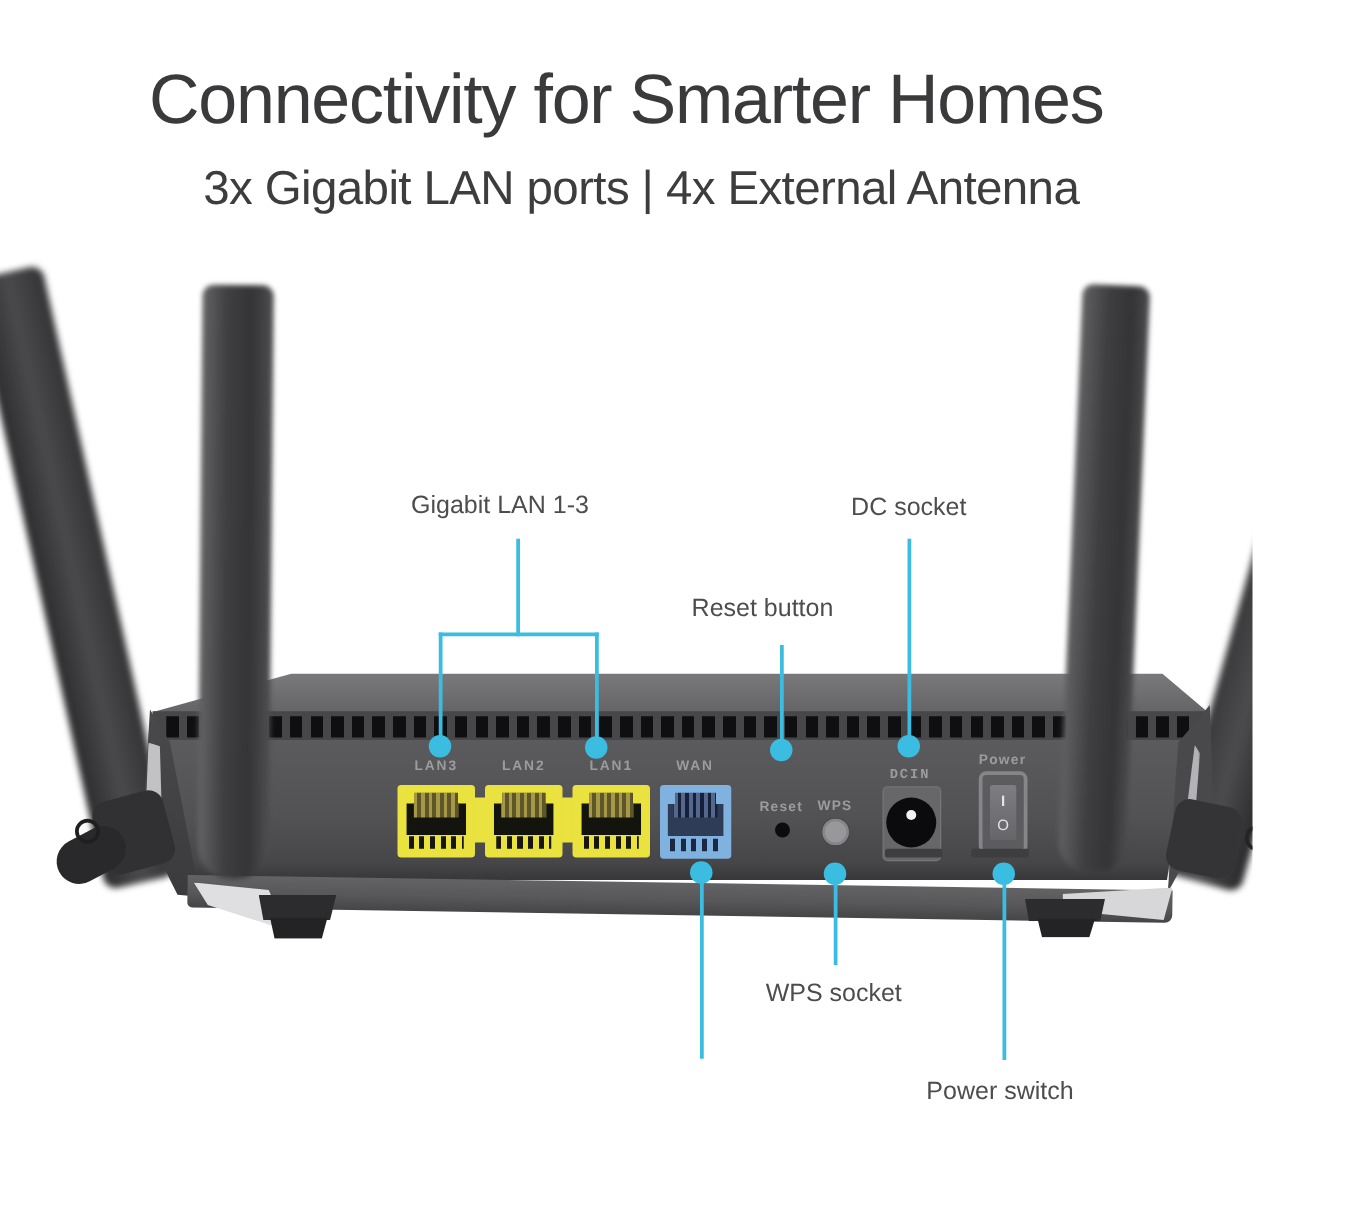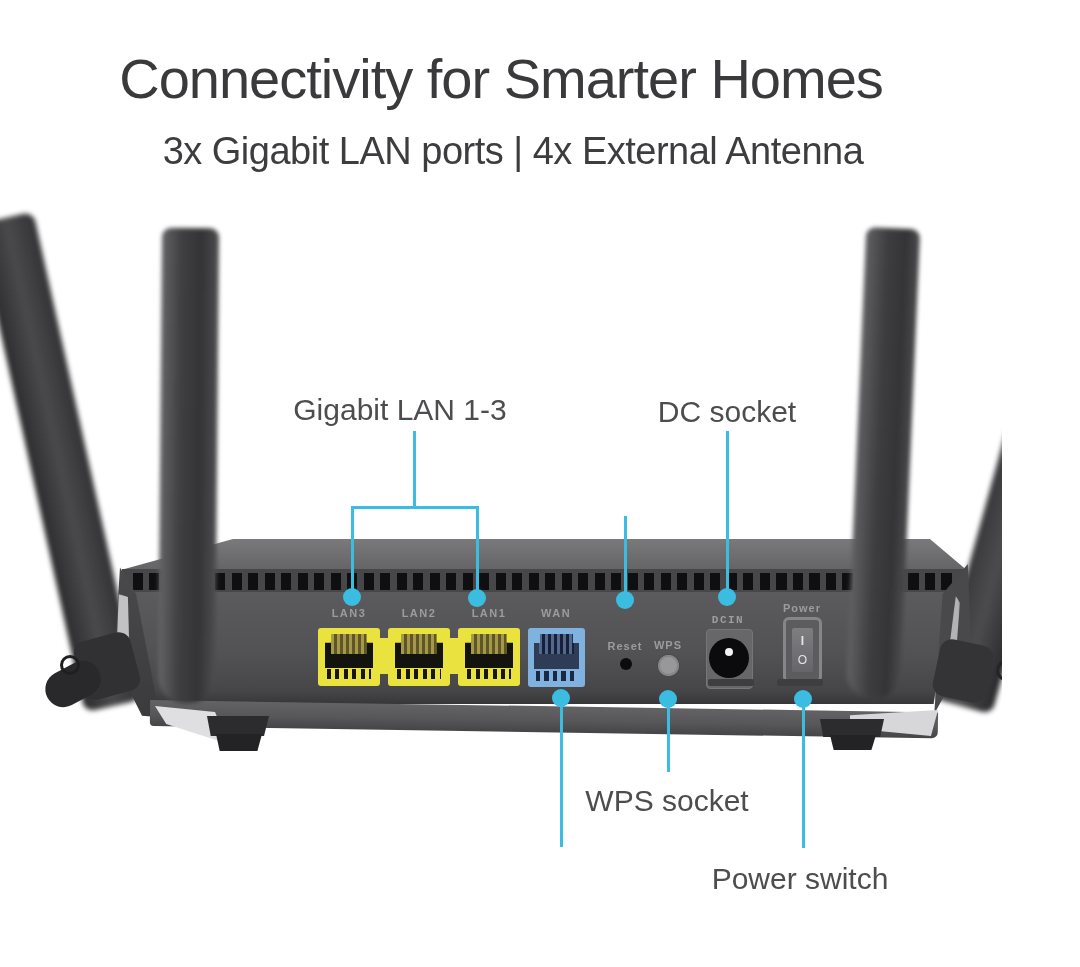--- a/index.html
+++ b/index.html
@@ -122,21 +122,21 @@
     border:3px solid #85858a;border-radius:6px;background:#5c5c5f;box-sizing:border-box;}
   .rocker{position:absolute;left:6px;top:8px;width:21px;height:44px;border-radius:2px;
     background:linear-gradient(180deg,#7e7e82,#66666a);
     color:#e3e3e6;font-size:12px;line-height:1;text-align:center;}
   .rocker .on-mark{position:absolute;left:0;right:0;top:7px;font-weight:bold;}
   .rocker .off-mark{position:absolute;left:0;right:0;bottom:6px;}
   .recess{position:absolute;z-index:3;top:679px;width:46px;height:7px;background:#3e3e41;border-radius:2px;}
   
   .callout-label{
     position:absolute;z-index:10;text-align:center;
-    font-size:30px;color:#4d4d4f;white-space:nowrap;
+    font-size:20px;color:#4d4d4f;white-space:nowrap;
   }
   .cline{position:absolute;z-index:9;background:#3bbde1;width:3px;}
   .cline-h{position:absolute;z-index:9;background:#3bbde1;height:3px;}
   .cdot{position:absolute;z-index:9;width:18px;height:18px;border-radius:50%;background:#3bbde1;}
 </style>
 </head>
 <body>
 
 <div class="stage">
 
@@ -228,20 +228,21 @@
   <div class="cline-h" style="left:351px;top:506px;width:128px;"></div>
   <div class="cline" style="left:351px;top:506px;height:86px;"></div>
   <div class="cline" style="left:476px;top:506px;height:87px;"></div>
   <div class="cdot" style="left:343px;top:588px;"></div>
   <div class="cdot" style="left:468px;top:589px;"></div>
 
   <div class="callout-label" style="left:602px;top:395px;width:250px;">DC socket</div>
   <div class="cline" style="left:726px;top:431px;height:160px;"></div>
   <div class="cdot" style="left:718px;top:588px;"></div>
 
+  <div class="callout-label" style="left:470px;top:476px;width:280px;">Reset button</div>
   <div class="cline" style="left:624px;top:516px;height:78px;"></div>
   <div class="cdot" style="left:616px;top:591px;"></div>
 
   <div class="cdot" style="left:552px;top:689px;"></div>
   <div class="cline" style="left:560px;top:705px;height:142px;"></div>
 
   <div class="cdot" style="left:659px;top:690px;"></div>
   <div class="cline" style="left:667px;top:706px;height:66px;"></div>
   <div class="callout-label" style="left:527px;top:784px;width:280px;">WPS socket</div>
 

